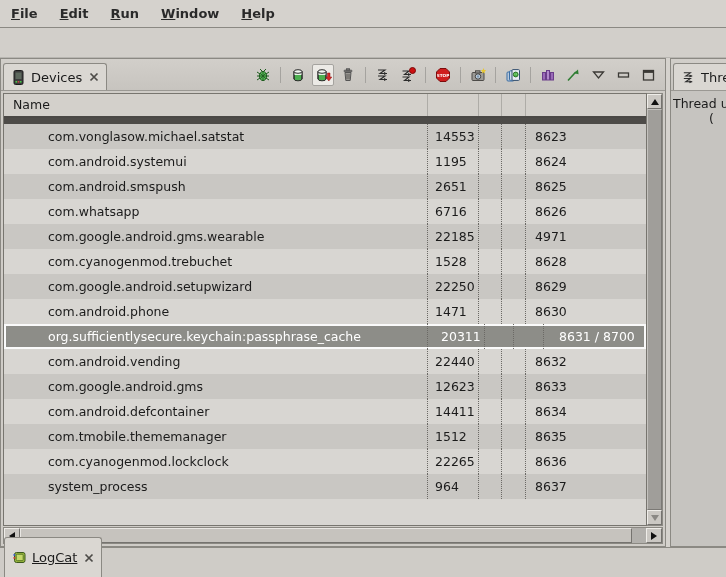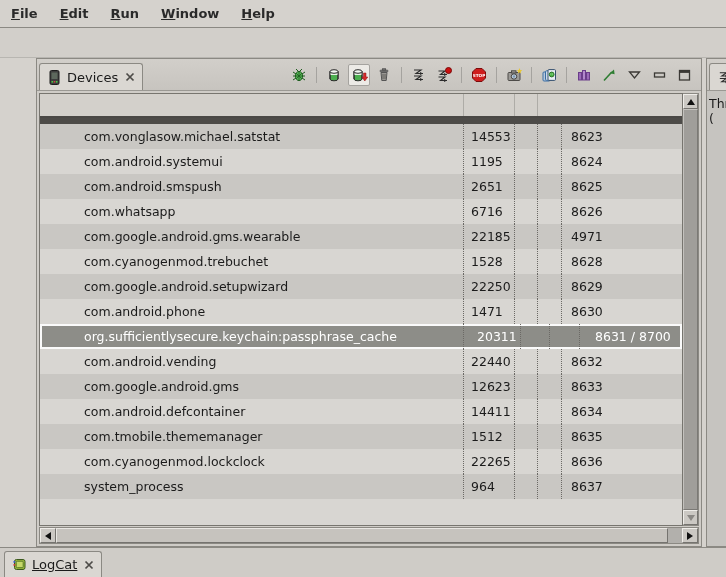--- a/index.html
+++ b/index.html
@@ -24,21 +24,21 @@
   .menu-item { padding: 4px 11px; font-weight: bold; color: #2a2a2a; }
   .menu-item::first-letter { text-decoration: underline; }
 
   .toolbar-strip {
     height: 30px;
     background: #d2cfca;
     border-bottom: 1px solid #b8b6b1;
   }
 
   
-  .main { display: flex; height: 489px; padding-left: 36px; }
+  .main { display: flex; height: 489px; }
 
   .left-panel {
     width: 666px;
     display: flex;
     flex-direction: column;
     border: 1px solid #8b8983;
     background: #cfccc7;
   }
   .sash { width: 4px; }
   .right-panel {
@@ -204,21 +204,21 @@
 
   
   .bottom-strip {
     height: 30px;
     background: #cfccc7;
     border-top: 1px solid #8b8983;
     display: flex;
     align-items: flex-end;
     padding-left: 2px;
   }
-  .bottom-strip .tab { height: 26px; margin-top: 3px; text-decoration: underline; }
+  .bottom-strip .tab { height: 40px; margin-top: 3px; text-decoration: underline; }
 
   svg { display: block; }
 </style>
 </head>
 <body>
 
 <div class="menubar">
   <span class="menu-item">File</span>
   <span class="menu-item">Edit</span>
   <span class="menu-item">Run</span>
@@ -370,20 +370,21 @@
             <rect x="1.5" y="1.5" width="10" height="9.5" fill="none" stroke="#3b3935" stroke-width="1.3"></rect>
             <rect x="1.5" y="1.5" width="10" height="2.4" fill="#3b3935"></rect>
           </svg>
         </span>
       </div>
     </div>
 
     <div class="panel-body">
       <div class="table-area">
         <div class="thead">
+          <div class="hcell">Name</div>
           <div class="hcell"></div>
           <div class="hcell"></div>
           <div class="hcell"></div>
           <div class="hcell"></div>
         </div>
         <div class="dark-strip"></div>
         <div class="rows">
             <div class="trow dark">
               <div class="tcell c-name">com.vonglasow.michael.satstat</div>
               <div class="tcell c-pid">14553</div>

